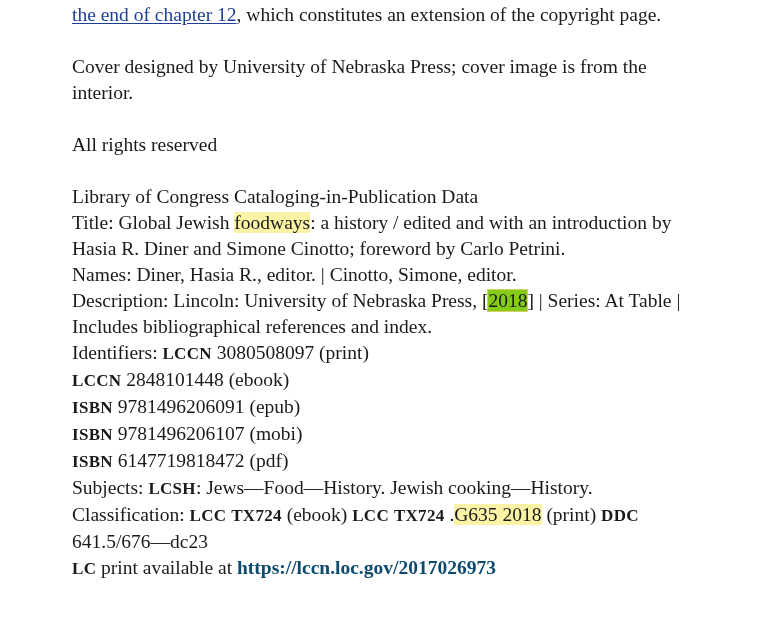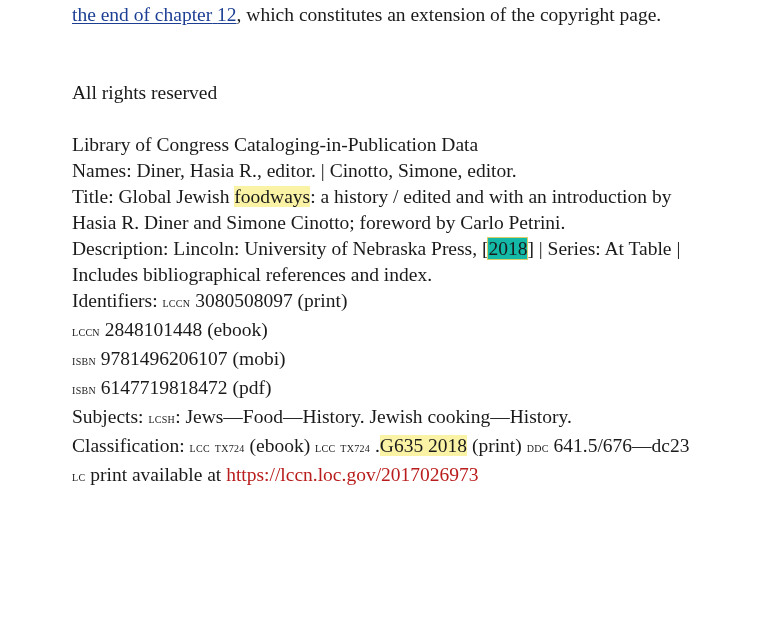--- a/index.html
+++ b/index.html
@@ -29,33 +29,35 @@
   }
   .block-gap {
     height: 26px;
   }
   .link {
     color: #1c3f94;
     text-decoration: underline;
     text-underline-offset: 2px;
   }
   .link-plain {
-    color: #b91c1c;
+    color: #0c4a6e;
     text-decoration: none;
+    font-weight: bold;
   }
   .hl {
     background: #faf3a6;
   }
   .hl-box {
-    background: #14b8a6;
+    background: #84cc16;
     outline: 1px solid #d9cf6a;
   }
   .sc {
-    font-size: 10px;
+    font-size: 17px;
     letter-spacing: 0.3px;
+    font-weight: bold;
   }
   .cip-line {
     font-size: 19.5px;
     line-height: 26px;
     white-space: pre-wrap;
   }
   .first-line {
     padding-top: 2px;
   }
   .sidebar-edge {
@@ -71,41 +73,43 @@
 <body>
 
 <div class="page">
 
   <div class="first-line">
     <p class="para"><a class="link" href="#"><span>the end of chapter</span> <span>12</span></a><span>, which constitutes an extension of the copyright page.</span></p>
   </div>
 
   <div class="block-gap"></div>
 
+  <p class="para">Cover designed by University of Nebraska Press; cover image is from the interior.</p>
 
   <div class="block-gap"></div>
 
   <p class="para">All rights reserved</p>
 
   <div class="block-gap"></div>
 
   <div>
 
     <div class="cip-line">Library of Congress Cataloging-in-Publication Data</div>
 
+    <div class="cip-line"><span>Title: Global Jewish </span><span class="hl">foodways</span><span>: a history / edited and with an introduction by Hasia R. Diner and Simone Cinotto; foreword by Carlo Petrini.</span></div>
+
     <div class="cip-line">Names: Diner, Hasia R., editor. | Cinotto, Simone, editor.</div>
-
-    <div class="cip-line"><span>Title: Global Jewish </span><span class="hl">foodways</span><span>: a history / edited and with an introduction by Hasia R. Diner and Simone Cinotto; foreword by Carlo Petrini.</span></div>
 
     <div class="cip-line"><span>Description: Lincoln: University of Nebraska Press, [</span><span class="hl-box">2018</span><span>] | Series: At Table | Includes bibliographical references and index.</span></div>
 
     <div class="cip-line"><span>Identifiers: </span><span class="sc">LCCN</span><span> 3080508097 (print)</span></div>
 
     <div class="cip-line"><span class="sc">LCCN</span><span> 2848101448 (ebook)</span></div>
 
+    <div class="cip-line"><span class="sc">ISBN</span><span> 9781496206091 (epub)</span></div>
 
     <div class="cip-line"><span class="sc">ISBN</span><span> 9781496206107 (mobi)</span></div>
 
     <div class="cip-line"><span class="sc">ISBN</span><span> 6147719818472 (pdf)</span></div>
 
 
     <div class="cip-line"><span>Subjects: </span><span class="sc">LCSH</span><span>: Jews—Food—History. Jewish cooking—History.</span></div>
 
     <div class="cip-line"><span>Classification: </span><span class="sc">LCC</span><span> </span><span class="sc">TX724</span><span> (ebook) </span><span class="sc">LCC</span><span> </span><span class="sc">TX724</span><span> .</span><span class="hl">G635 2018</span><span> (print) </span><span class="sc">DDC</span><span> 641.5/676—dc23</span></div>
 

